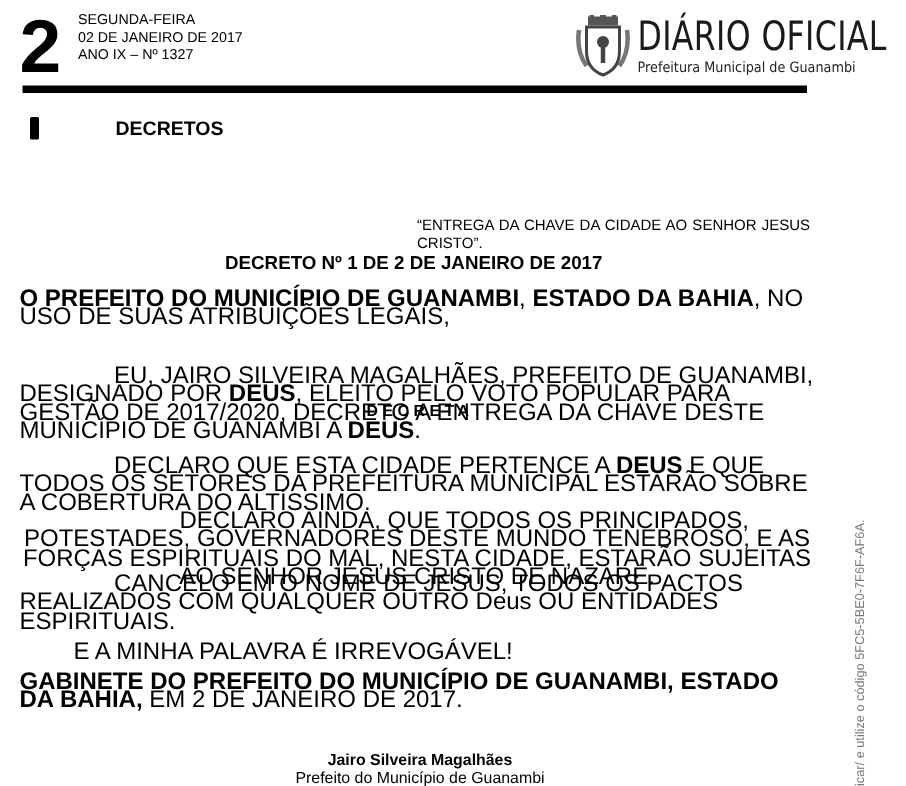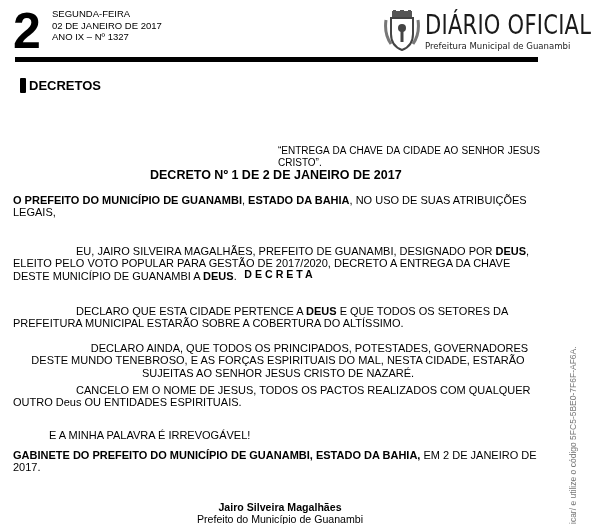--- a/index.html
+++ b/index.html
@@ -32,34 +32,34 @@
     }
     .mast-sub {
       font-size: 9.5px; margin-top: 2px; color: #222; white-space: nowrap;
       font-family: "DejaVu Sans", sans-serif; transform: scaleX(0.9); transform-origin: left;
     }
     .rule {
       position: absolute; left: 15px; top: 57px; width: 523px; height: 5px; background: #000;
     }
     .section {
       position: absolute; left: 20px; top: 78px;
-      font-size: 13px; font-weight: bold; display: flex; align-items: center;
+      font-size: 13px; font-weight: bold; display: flex; align-items: center; gap: 48px;
     }
     .section-bar {
       width: 6px; height: 15px; background: #000; border-radius: 1px; margin-right: 3px;
     }
     .title {
       position: absolute; left: 150px; top: 120px;
       font-size: 12.5px; font-weight: bold; white-space: nowrap; margin-top: 48px;
     }
     .ementa {
       position: absolute; left: 278px; top: 145px; width: 262px;
       font-size: 10px; line-height: 12.4px; text-align: justify; text-align-last: left;
     }
-    .p { position: absolute; left: 13px; width: 530px; font-size: 11px; line-height: 12.4px; }
+    .p { position: absolute; left: 13px; width: 530px; font-size: 16px; line-height: 12.4px; }
     .indent { text-indent: 63px; }
     .decreta {
       position: absolute; left: 0; width: 560px; top: 232px;
       text-align: center; font-weight: bold; font-size: 10.6px; letter-spacing: 3px; margin-top: 36px;
     }
     .sig {
       position: absolute; left: 0; width: 560px; text-align: center; font-size: 10.6px; line-height: 12.4px;
     }
     .vert {
       position: absolute; left: 568px; top: 524px;

